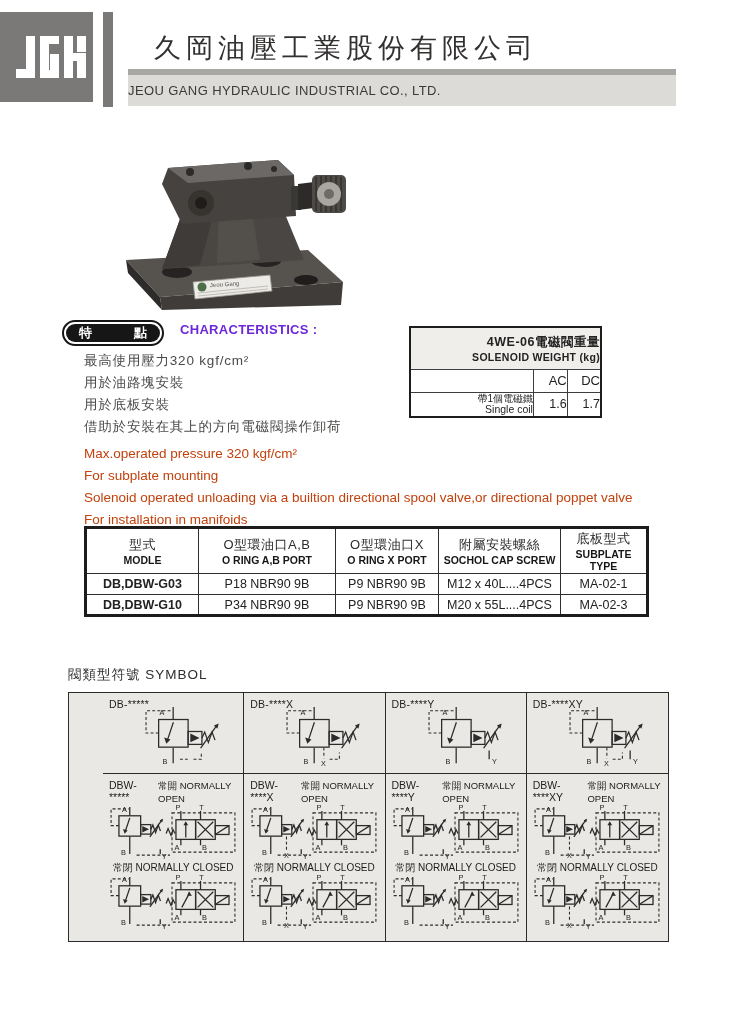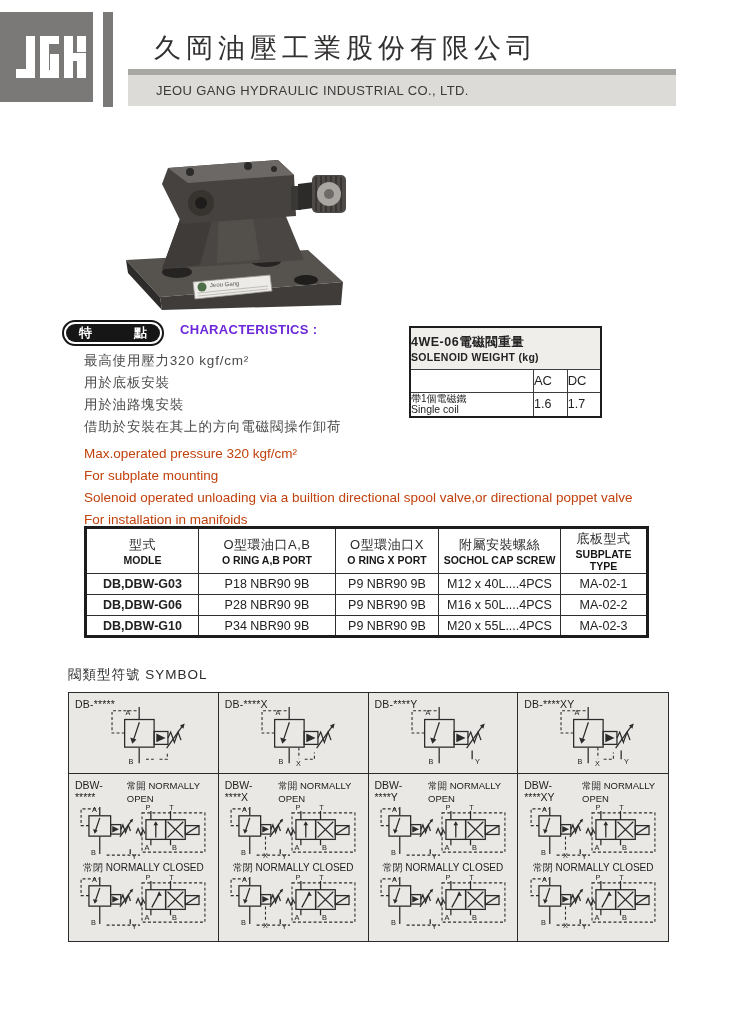--- a/index.html
+++ b/index.html
@@ -6,40 +6,40 @@
   html,body { background:#fff; }
   body { width:730px; height:1024px; font-family:"Liberation Sans", sans-serif; position:relative; }
   #page { position:absolute; left:0; top:12px; width:676px; height:1024px; background:#ffffff; overflow:hidden; }
 
   
   .logo-square { position:absolute; left:0; top:0; width:93px; height:90px; background:#7b7977; }
   .logo-vbar   { position:absolute; left:103px; top:0; width:10px; height:95px; background:#7b7977; }
   .company-cn  { position:absolute; left:154px; top:18px; font-size:27px; letter-spacing:5px; color:#333130; font-weight:500; white-space:nowrap; }
   .header-bar  { position:absolute; left:128px; top:57px; width:602px; height:6px; background:#a9a7a4; }
   .header-band { position:absolute; left:128px; top:63px; width:602px; height:31px; background:#dcdbd8; display:flex; align-items:center; }
-  .company-en  { margin-left:28px; font-size:13px; color:#3b3a39; letter-spacing:0.4px; }
+  .company-en  { font-size:13px; color:#3b3a39; letter-spacing:0.4px; }
 
   
   .photo { position:absolute; left:98px; top:120px; width:252px; height:180px; }
 
   
   .badge-outer { position:absolute; left:62px; top:308px; border:2px solid #161616; border-radius:999px; padding:2px; background:#fff; }
   .badge-inner { background:#161616; color:#fff; border-radius:999px; width:94px; height:18px;
                  display:flex; justify-content:space-between; align-items:center; padding:0 13px;
                  font-size:13px; font-weight:bold; line-height:18px; }
   .char-title { position:absolute; left:180px; top:310px; font-size:13px; font-weight:bold; color:#6d28d9; letter-spacing:0.3px; }
   .char-lines { position:absolute; left:84px; top:338px; width:330px; }
   .char-lines .cn { font-size:13.5px; color:#4b4a49; line-height:22px; letter-spacing:0.8px; }
   .char-lines .en { font-size:13.5px; color:#c2410c; line-height:22px; }
   .char-lines .en-block { margin-top:5px; width:620px; }
 
   
   .wtable-wrap { position:absolute; left:409px; top:314px; }
   table.wtable { border-collapse:collapse; width:193px; border:2px solid #1d1d1d; background:#fff; }
-  table.wtable td { border:1px solid #3d3d3d; text-align:left; vertical-align:middle; color:#232323; }
+  table.wtable td { border:1px solid #3d3d3d; text-align:right; vertical-align:middle; color:#232323; }
   .wtable .whead { background:#f0eeeb; height:42px; }
   .wtable .whead .t1 { font-size:12.5px; font-weight:bold; letter-spacing:0.5px; }
   .wtable .whead .t2 { font-size:10.5px; font-weight:bold; letter-spacing:0.3px; }
   .wtable .sub { height:23px; font-size:13px;padding-left:6px; }
   .wtable .drow { height:25px; }
   .wtable .rlab .c { font-size:10px; line-height:11px; }
   .wtable .rlab .e { font-size:10.5px; line-height:11px; }
   .wtable .num { font-size:12.5px; }
 
   
@@ -48,21 +48,21 @@
   table.stable td { border:1.2px solid #2f2f2f; text-align:center; vertical-align:middle; color:#222; }
   .stable .hrow { height:46px; }
   .stable .hrow .c { font-size:13px; color:#2c2c2c; letter-spacing:0.5px; }
   .stable .hrow .e { font-size:10.5px; font-weight:bold; color:#161616; }
   .stable .brow { height:21px; font-size:12.5px; }
   .stable .brow .model { font-weight:bold; font-size:12.5px; }
 
   
   .sym-title { position:absolute; left:68px; top:654px; font-size:13.5px; color:#2e2d2c; letter-spacing:1px; }
   .sym-grid  { position:absolute; left:68px; top:680px; width:601px; height:250px; background:#e9e8e5;
-               border:1.5px solid #2b2b2b; display:grid; grid-template-columns:repeat(4,1fr); grid-template-rows:81px 1fr; }
+               border:1.5px solid #2b2b2b; display:grid; grid-template-columns:repeat(4,1fr); grid-template-rows:81px 1fr;padding-left:34px; }
   .sym-cell { position:relative; border-right:1px solid #2b2b2b; border-bottom:1px solid #2b2b2b; overflow:hidden; }
   .sym-cell:nth-child(4n) { border-right:none; }
   .sym-cell.bottom { border-bottom:none; }
   .sym-label { position:absolute; left:6px; top:5px; font-size:10.5px; color:#1e1e1e; letter-spacing:0.2px; }
   .sym-cell.top svg { position:absolute; left:12px; top:11px; }
   .bcell-head { display:flex; gap:9px; padding:5px 0 0 6px; align-items:baseline; }
   .bcell-head .lb { font-size:10.5px; color:#1e1e1e; }
   .bcell-head .no { font-size:9.5px; color:#1c1c1c; }
   .nc-label { text-align:center; font-size:10px; color:#1c1c1c; height:13px; line-height:13px; }
   .bsvg { display:block; margin:0 auto; }
@@ -147,22 +147,22 @@
   <div class="badge-outer">
     <div class="badge-inner">
       <span>特</span>
       <span>點</span>
     </div>
   </div>
   <div class="char-title">CHARACTERISTICS :</div>
 
   <div class="char-lines">
     <div class="cn">最高使用壓力320 kgf/cm²</div>
+    <div class="cn">用於油路塊安裝</div>
     <div class="cn">用於底板安裝</div>
-    <div class="cn">用於油路塊安裝</div>
     <div class="cn">借助於安裝在其上的方向電磁閥操作卸荷</div>
     <div class="en-block">
       <div class="en">Max.operated pressure 320 kgf/cm²</div>
       <div class="en">For subplate mounting</div>
       <div class="en">Solenoid operated unloading via a builtion directional spool valve,or directional poppet valve</div>
       <div class="en">For installation in manifoids</div>
     </div>
   </div>
 
   <div class="wtable-wrap">
@@ -229,27 +229,20 @@
             </td>
       </tr>
       <tr class="brow">
         <td class="model">DB,DBW-G03</td>
         <td>P18 NBR90 9B</td>
         <td>P9 NBR90 9B</td>
         <td>M12 x 40L....4PCS</td>
         <td>MA-02-1</td>
       </tr>
       <tr class="brow">
-        <td class="model">DB,DBW-G06</td>
-        <td>P28 NBR90 9B</td>
-        <td>P9 NBR90 9B</td>
-        <td>M16 x 50L....4PCS</td>
-        <td>MA-02-2</td>
-      </tr>
-      <tr class="brow">
         <td class="model">DB,DBW-G10</td>
         <td>P34 NBR90 9B</td>
         <td>P9 NBR90 9B</td>
         <td>M20 x 55L....4PCS</td>
         <td>MA-02-3</td>
       </tr>
     </tbody>
       </table>
   </div>
 

